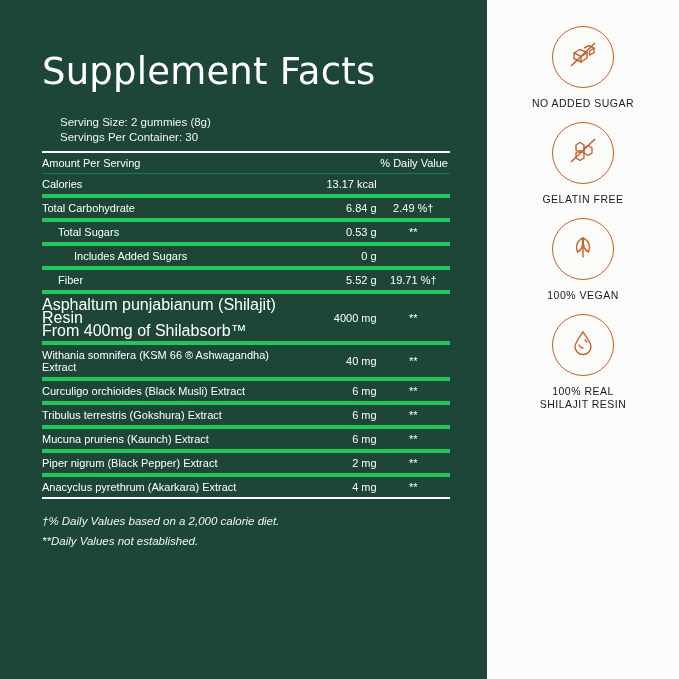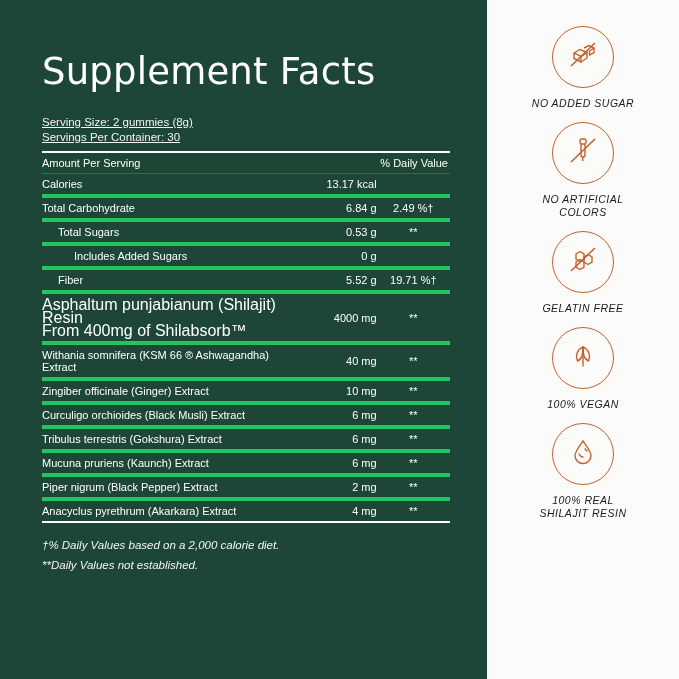--- a/index.html
+++ b/index.html
@@ -34,24 +34,23 @@
     font-size: 37px;
     font-weight: normal;
     letter-spacing: 0.2px;
     margin: 12px 0 22px 2px;
     color: #ffffff;
     font-family: "DejaVu Sans", sans-serif;
   }
   .serving-block {
     font-size: 11.5px;
     line-height: 15px;
-    margin-left: 2px;
+    margin-left: 20px;
     margin-bottom: 6px;
     color: #f2f4f2;
-    text-decoration: underline;
   }
   table.facts {
     width: 408px;
     border-collapse: collapse;
     margin-left: 2px;
     font-size: 11px;
     color: #ffffff;
   }
   table.facts td {
     padding: 4px 0 4px 0;
@@ -96,21 +95,20 @@
     display: flex;
     flex-direction: column;
     align-items: center;
     justify-content: flex-start;
   }
   .badge {
     display: flex;
     flex-direction: column;
     align-items: center;
     margin-bottom: 12px;
-    font-style: italic;
   }
   .badge-circle {
     width: 62px;
     height: 62px;
     border-radius: 50%;
     border: 1.6px solid #c4622a;
     display: flex;
     align-items: center;
     justify-content: center;
     margin-bottom: 9px;
@@ -184,25 +182,20 @@
           <td class="amount">4000 mg</td>
           <td class="dv">**</td>
         </tr>
 
         <tr>
           <td class="name">Withania somnifera (KSM 66 ® Ashwagandha) Extract</td>
           <td class="amount">40 mg</td>
           <td class="dv">**</td>
         </tr>
 
-        <tr>
-          <td class="name">Zingiber officinale (Ginger) Extract</td>
-          <td class="amount">10 mg</td>
-          <td class="dv">**</td>
-        </tr>
 
         <tr>
           <td class="name">Curculigo orchioides (Black Musli) Extract</td>
           <td class="amount">6 mg</td>
           <td class="dv">**</td>
         </tr>
 
         <tr>
           <td class="name">Tribulus terrestris (Gokshura) Extract</td>
           <td class="amount">6 mg</td>
@@ -248,35 +241,20 @@
               <path d="M19 11 L24 8.5 L29 11 L24.5 14"></path>
               <path d="M24.5 14 L24.5 18 L29 15.5 L29 11"></path>
               <line x1="6" y1="29" x2="30" y2="6" stroke-width="1.6"></line>
             </g>
           </svg>
         </span>
       </div>
       <div class="badge-label">NO ADDED SUGAR</div>
     </div>
 
-    <div class="badge">
-      <div class="badge-circle">
-        <span>
-          <svg width="36" height="36" viewBox="0 0 36 36">
-            <g fill="none" stroke="#c4622a" stroke-width="1.4">
-              <rect x="15" y="6" width="6" height="5" rx="1.4"></rect>
-              <path d="M16 11 L16 22 a2 2 0 0 0 4 0 L20 11"></path>
-              <line x1="17.8" y1="24" x2="17.8" y2="28"></line>
-              <line x1="6" y1="29" x2="30" y2="6" stroke-width="1.6"></line>
-            </g>
-          </svg>
-        </span>
-      </div>
-      <div class="badge-label">NO ARTIFICIAL<br>COLORS</div>
-    </div>
 
     <div class="badge">
       <div class="badge-circle">
         <span>
           <svg width="36" height="36" viewBox="0 0 36 36">
             <g fill="none" stroke="#c4622a" stroke-width="1.4">
               <path d="M11 12 L15 9.5 L19 12 L19 17 L15 19.5 L11 17 Z"></path>
               <path d="M19 15 L23 12.5 L27 15 L27 20 L23 22.5 L19 20 Z"></path>
               <path d="M11 20 L15 17.5 L19 20 L19 25 L15 27.5 L11 25 Z"></path>
               <line x1="6" y1="29" x2="30" y2="6" stroke-width="1.6"></line>

